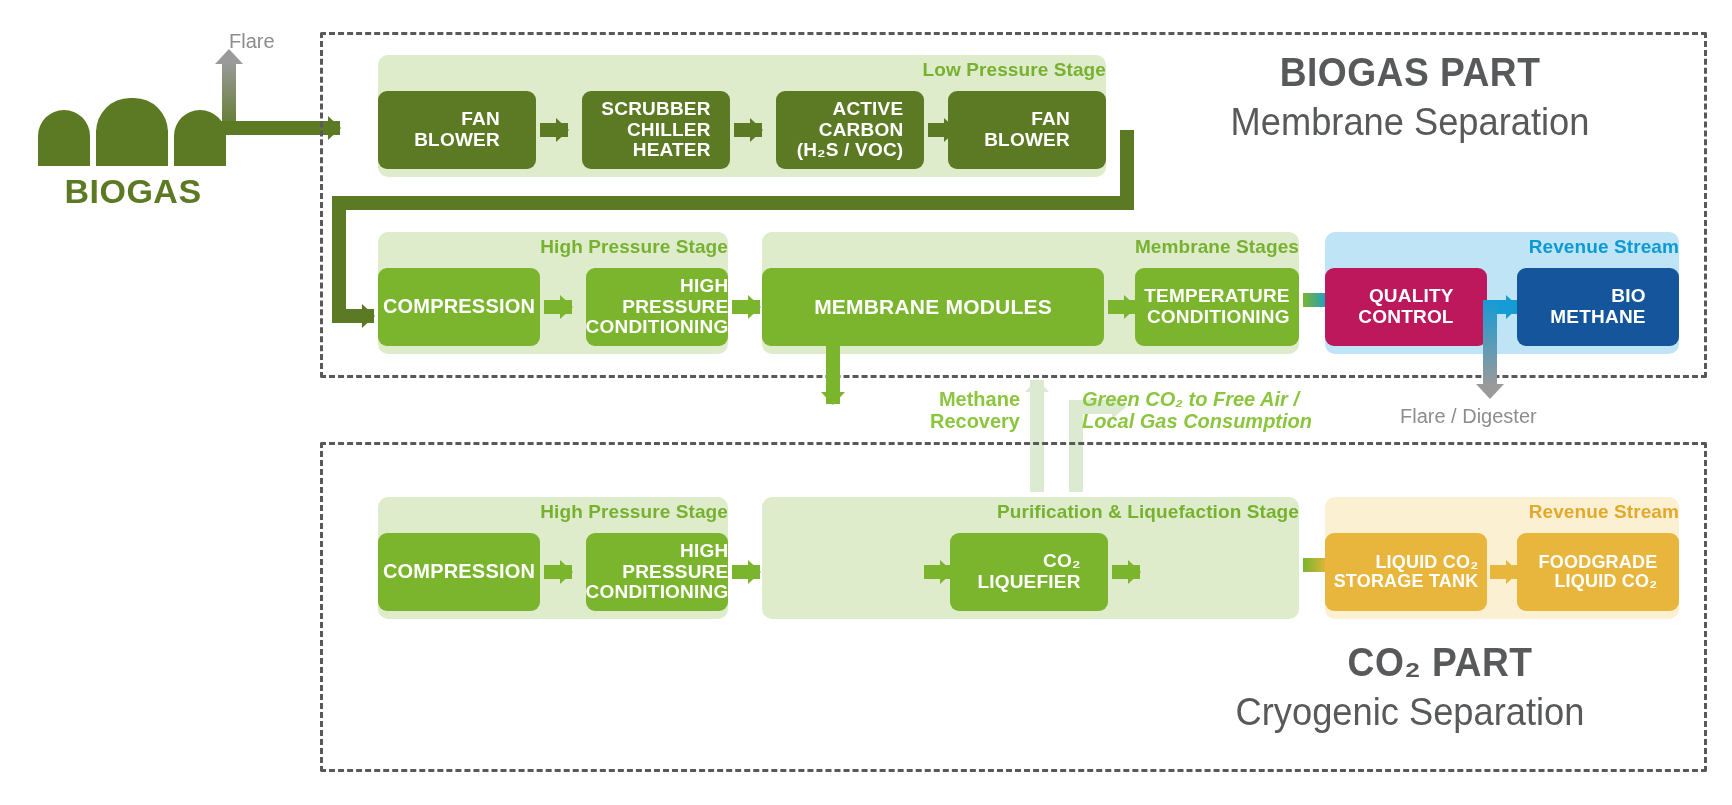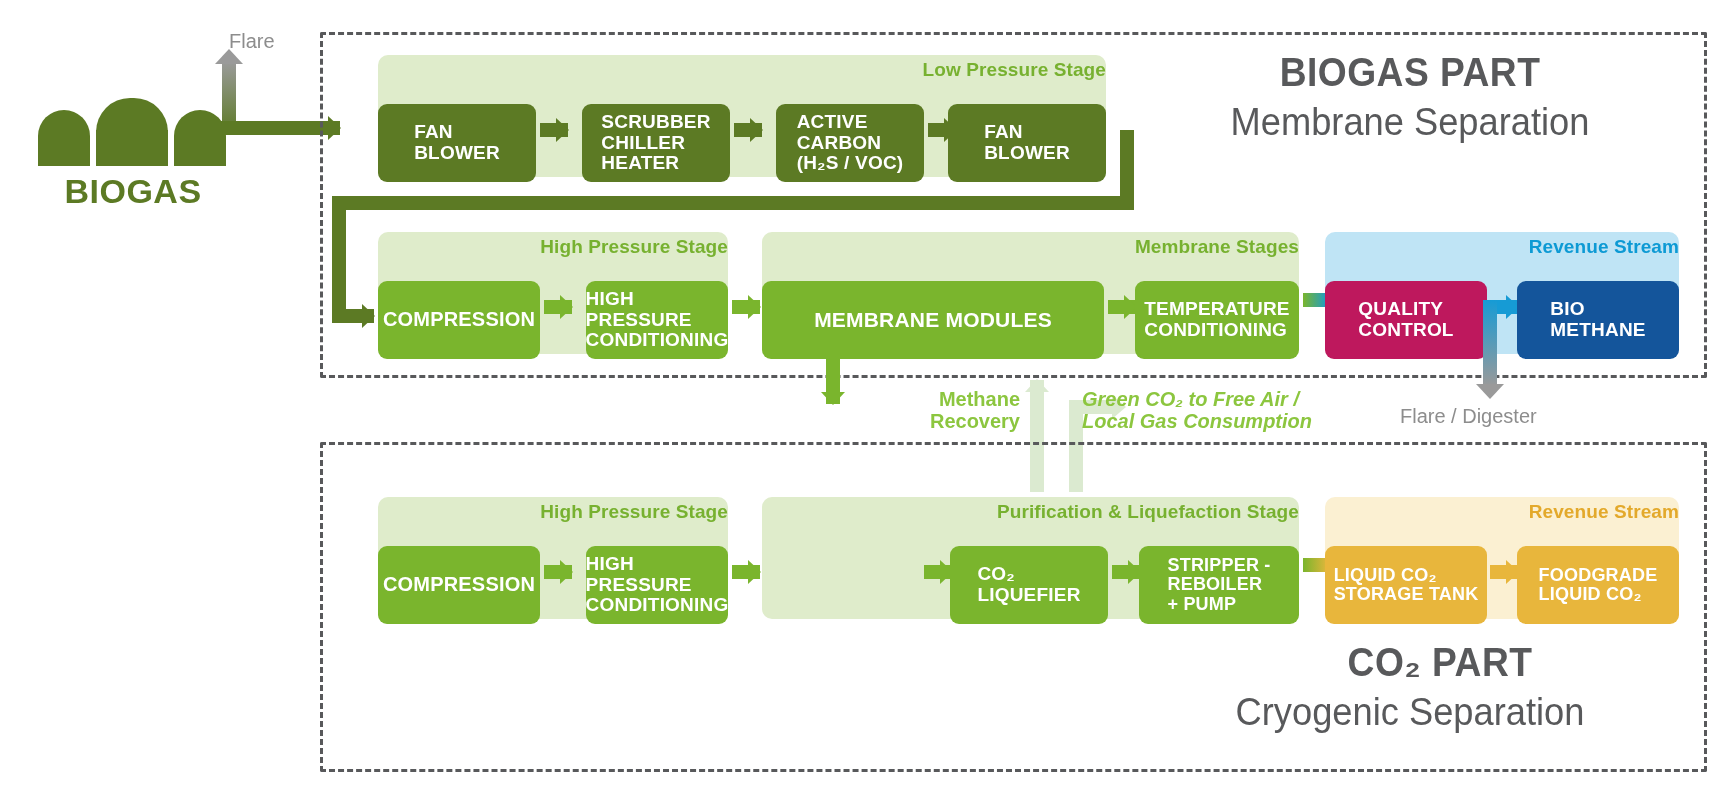--- a/index.html
+++ b/index.html
@@ -37,28 +37,27 @@
   }
   .stage-title.blue{color:#0d9ad4;}
   .stage-title.amber{color:#e3a92b;}
 
   
   .pbox{
     border-radius:9px;
     display:flex;
     align-items:center;
     justify-content:center;
-    text-align:left;
+    text-align:right;
     color:#ffffff;
     font-weight:bold;
     line-height:1.08;
     font-size:19px;
     letter-spacing:.2px;
     padding:16px 4px;
-    margin-top:13px;
   }
   .pbox.dark{background:#5c7a24;}
   .pbox.mid{background:#7ab52d;}
   .pbox.blue{background:#be185d;}
   .pbox.navy{background:#14559b;}
   .pbox.amber{background:#e8b63c;}
   .pbox span{display:block;}
 
   
   .arrow-r{
@@ -346,27 +345,20 @@
   <div class="abs pbox mid" style="left:950px;top:533px;width:158px;height:78px;">
     <div>
       <span>CO₂</span>
       <span>LIQUEFIER</span>
     </div>
   </div>
   <div class="abs" style="color:#7ab52d;">
     <div class="arrow-r" style="left:1112px;top:565px;width:28px;"></div>
   </div>
 
-  <div class="abs pbox mid" style="left:1139px;top:533px;width:160px;height:78px;font-size:18px;">
-    <div>
-      <span>STRIPPER -</span>
-      <span>REBOILER</span>
-      <span>+ PUMP</span>
-    </div>
-  </div>
 
   <div class="abs" style="left:1303px;top:558px;width:26px;height:14px;background:linear-gradient(to right,#7ab52d,#e8b63c);"></div>
   <div class="abs" style="left:1328px;top:553px;width:0;height:0;border-left:13px solid #e8b63c;border-top:12px solid transparent;border-bottom:12px solid transparent;"></div>
 
   <div class="abs stage-group amber" style="left:1325px;top:497px;width:354px;height:122px;">
     <div class="stage-title amber">Revenue Stream</div>
   </div>
 
   <div class="abs pbox amber" style="left:1325px;top:533px;width:162px;height:78px;font-size:18px;">
     <div>

